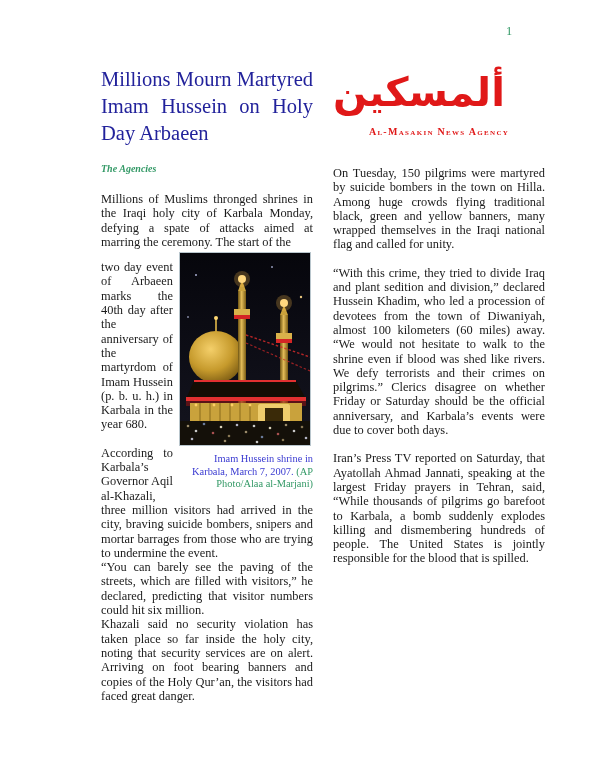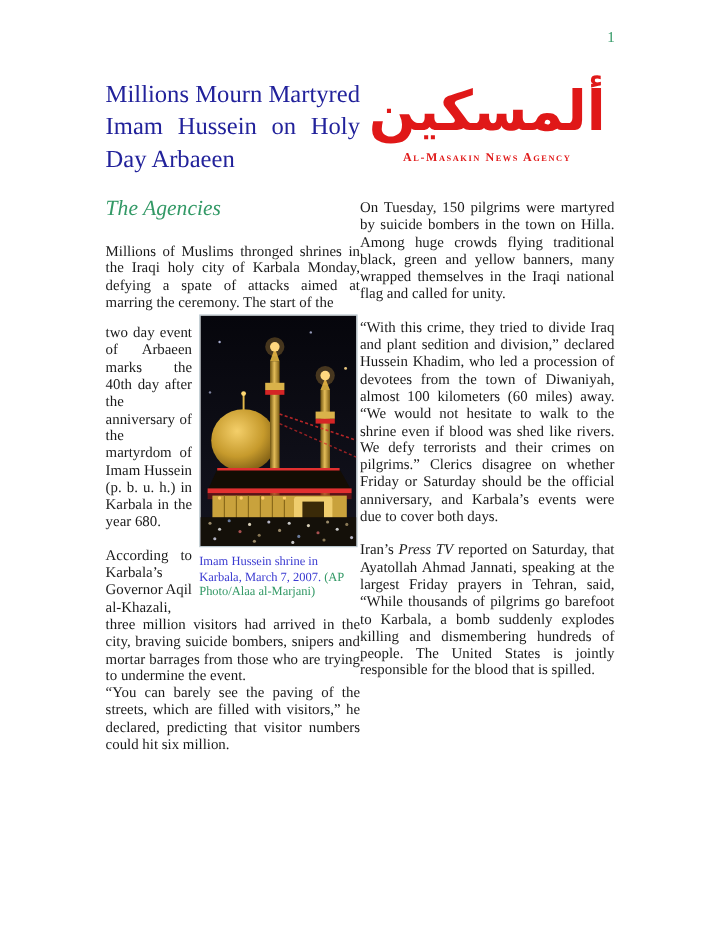--- a/index.html
+++ b/index.html
@@ -14,38 +14,39 @@
     overflow: hidden;
   }
   .page-number {
     position: absolute;
     left: 506px; top: 24px;
     font-size: 12.5px;
     color: var(--accent_green, #339966);
   }
   .content {
     position: absolute;
-    left: 88px; top: 60px;
+    left: 101px; top: 60px;
     width: 444px;
     display: flex;
+    gap: 20px;
   }
   .col { width: 212px; }
 
   
   .headline {
     font-size: 20.5px;
     line-height: 27px;
     color: var(--headline_blue, #22229b);
     text-align: justify;
     font-weight: normal;
     margin: 6px 0 16px 0;
   }
   .byline {
-    font-size: 18px;
-    font-weight: normal;
+    font-size: 10px;
+    font-weight: bold;
     font-style: italic;
     color: var(--accent_green, #339966);
     margin: 0 0 18px 0;
   }
   .body-text {
     font-size: 12.4px;
     line-height: 14.3px;
     text-align: justify;
     margin: 11px 0 14px 0;
   }
@@ -59,47 +60,47 @@
   .photo-frame {
     width: 132px; height: 194px;
     border: 1px solid #b9c6cd;
     display: block;
   }
   .photo-frame svg { display: block; width: 130px; height: 192px; }
   figcaption {
     margin-top: 7px;
     font-size: 10.4px;
     line-height: 12.6px;
-    text-align: left;
+    text-align: right;
   }
   .cap-main { color: var(--caption_blue, #3a3ad1); }
   .cap-credit { color: var(--accent_green, #339966); }
 
   
   .logo-block { margin: 0 0 14px 0; height: 92px; }
   .logo-arabic {
     font-family: "DejaVu Sans", sans-serif;
-    font-size: 46px;
+    font-size: 40px;
     line-height: 64px;
     font-weight: bold;
     color: var(--logo_red, #e01818);
-    text-align: center;
+    text-align: left;
     letter-spacing: 1px;
   }
   .logo-tagline {
     font-family: "Liberation Serif", "DejaVu Serif", serif;
     font-variant: small-caps;
     font-weight: bold;
     font-size: 10px;
     letter-spacing: 1.3px;
     color: var(--logo_red, #e01818);
     text-align: center;
     margin-top: 2px;
   }
-  .italic { font-style: italic; }
+  .italic { }
 </style>
 </head>
 <body>
 
 <div class="page">
 
   <div class="page-number">1</div>
 
   <div class="content">
 
@@ -205,20 +206,21 @@
           <span class="cap-main">Imam Hussein shrine in Karbala, March 7, 2007.</span>
           <span class="cap-credit">(AP Photo/Alaa al-Marjani)</span>
         </figcaption>
       </figure>
 
       <p class="body-text">two day event of Arbaeen marks the 40th day after the anniversary of the martyrdom of Imam Hussein (p. b. u. h.) in Karbala in the year 680.</p>
 
       <p class="body-text">
         <span>According to Karbala’s Governor Aqil al-Khazali, three million visitors had arrived in the city, braving suicide bombers, snipers and mortar barrages from those who are trying to undermine the event.</span><br>
         <span>“You can barely see the paving of the streets, which are filled with visitors,” he declared, predicting that visitor numbers could hit six million.</span><br>
+        <span>Khazali said no security violation has taken place so far inside the holy city, noting that security services are on alert. Arriving on foot bearing banners and copies of the Holy Qur’an, the visitors had faced great danger.</span>
       </p>
     </div>
 
     <div class="col">
       <div class="logo-block">
         <div class="logo-arabic">ألمسكين</div>
         <div class="logo-tagline">Al-Masakin News Agency</div>
       </div>
 
       <p class="body-text">

